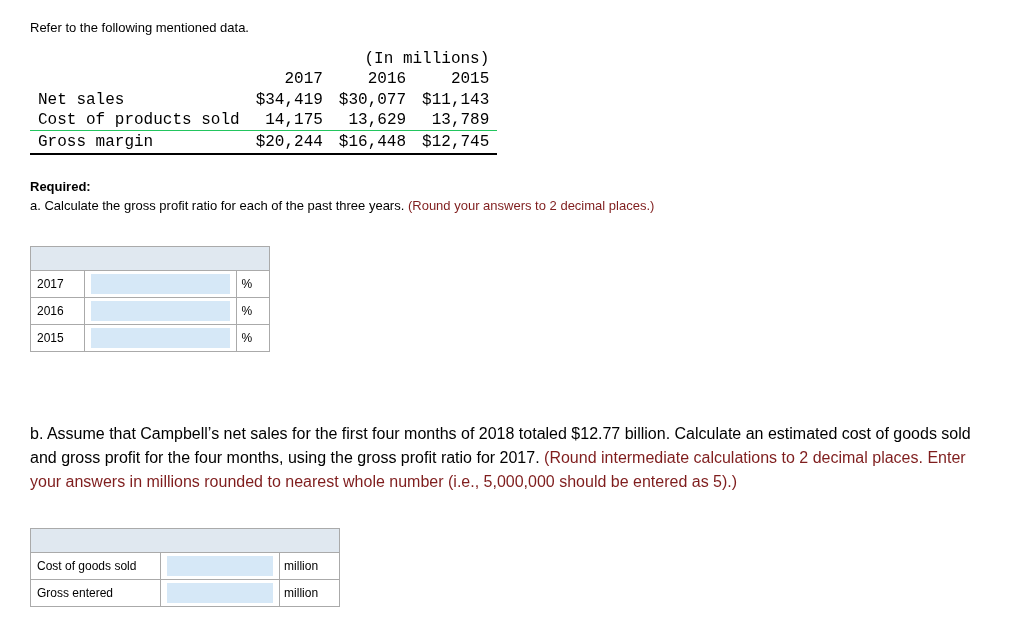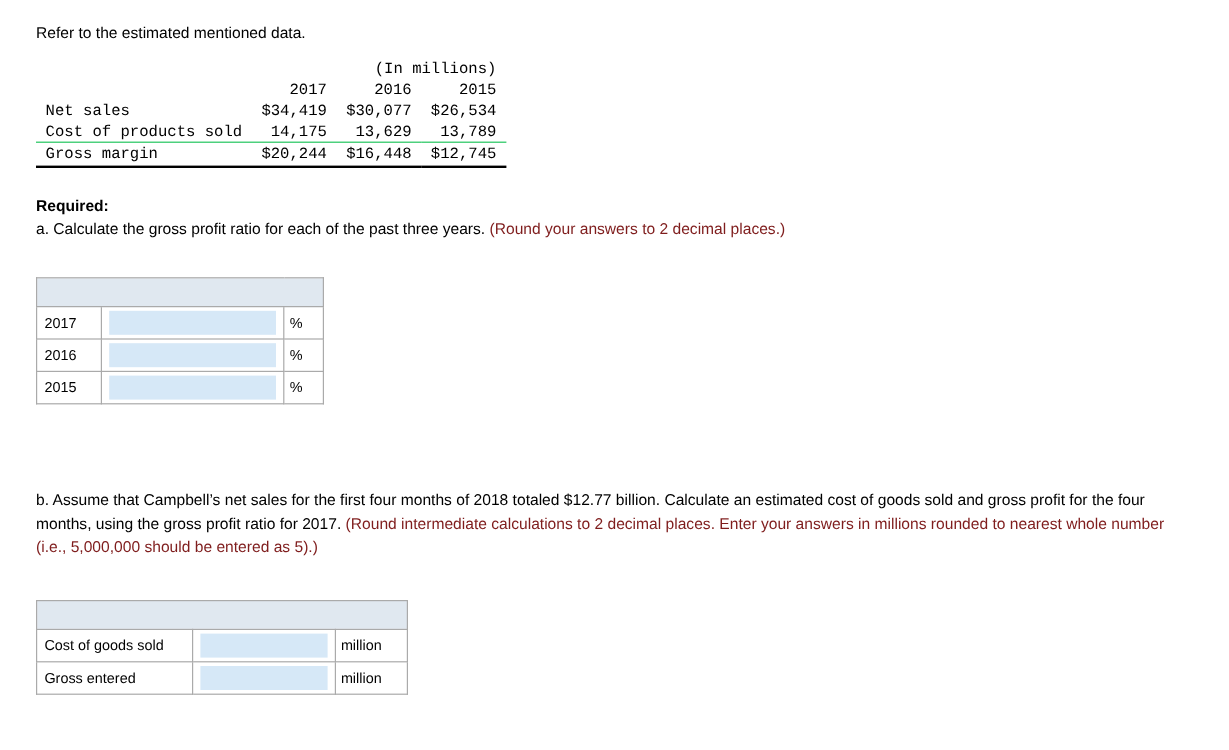--- a/index.html
+++ b/index.html
@@ -23,21 +23,21 @@
       font-size: 13px;
     }
 
     
     .data-table-wrapper {
       margin-bottom: 24px;
     }
 
     .data-table {
       border-collapse: collapse;
-      font-size: 13px;
+      font-size: 16px;
       font-family: 'Courier New', monospace;
     }
 
     .data-table .in-millions-row td {
       text-align: center;
       padding-bottom: 2px;
     }
 
     .data-table .header-row td {
       text-align: right;
@@ -128,21 +128,21 @@
 
     .part-a-table .pct-cell {
       width: 30px;
       font-size: 12px;
       text-align: left;
       padding-left: 4px;
     }
 
     
     .part-b-text {
-      font-size: 13px;
+      font-size: 16px;
       margin-bottom: 14px;
       line-height: 1.5;
     }
 
     
     .part-b-table {
       border-collapse: collapse;
       width: 310px;
     }
 
@@ -184,40 +184,40 @@
       padding-left: 4px;
     }
 
     .section-divider {
       height: 20px;
     }
   </style>
 </head>
 <body>
 
-<p class="intro-text">Refer to the estimated mentioned data.</p>
+<p class="intro-text">Refer to the following mentioned data.</p>
 
 <div class="data-table-wrapper">
   <table class="data-table">
     <tbody>
       <tr class="in-millions-row">
         <td></td>
         <td colspan="3">(In millions)</td>
       </tr>
       <tr class="header-row">
         <td></td>
         <td>2017</td>
         <td>2016</td>
         <td>2015</td>
       </tr>
       <tr>
         <td>Net sales</td>
         <td>$34,419</td>
         <td>$30,077</td>
-        <td>$26,534</td>
+        <td>$11,143</td>
       </tr>
       <tr>
         <td>Cost of products sold</td>
         <td>14,175</td>
         <td>13,629</td>
         <td>13,789</td>
       </tr>
       <tr class="gross-margin-row">
         <td>Gross margin</td>
         <td>$20,244</td>

